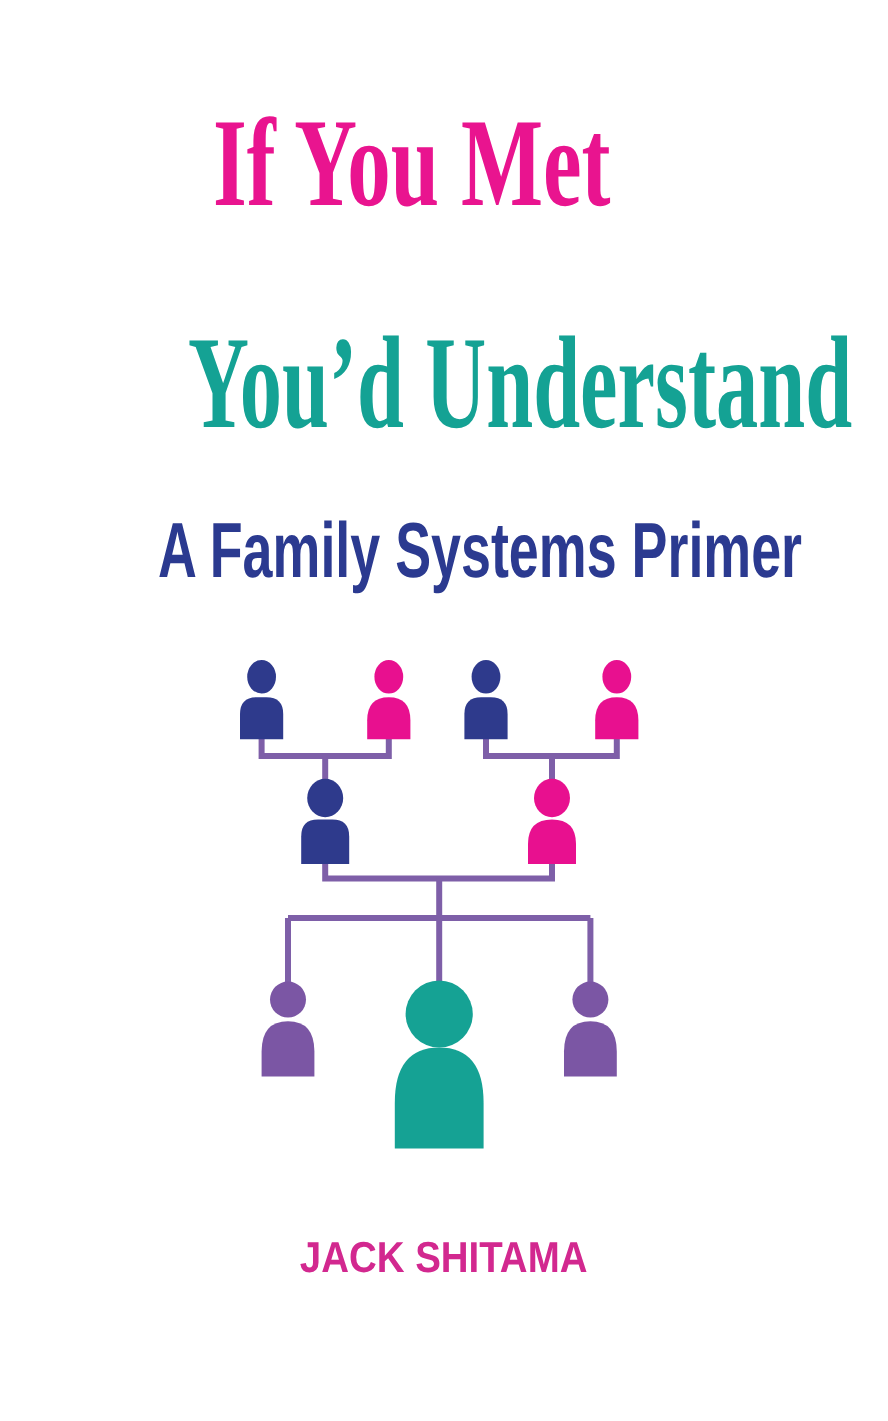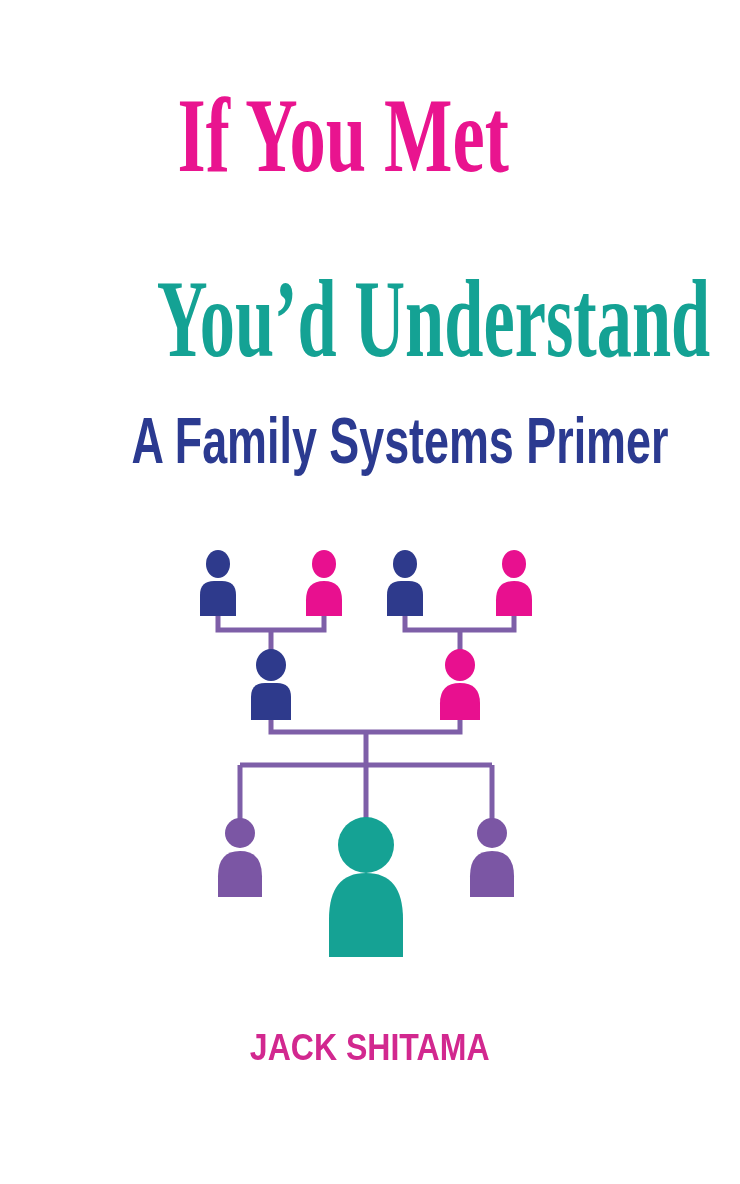--- a/index.html
+++ b/index.html
@@ -16,21 +16,21 @@
     font-weight:bold;white-space:nowrap;
   }
   .squeeze{display:inline-block;transform-origin:50% 60%;}
   .l1{top:83px;font-size:105px;color:var(--title_pink);}
   .l1 .squeeze{transform:translateX(-27px) scaleX(0.69);}
   .l2{top:162px;font-size:132px;color:var(--title_purple);}
   .l2 .squeeze{transform:translateX(15px) scaleX(0.56);}
   .l3{top:264px;font-size:110px;color:var(--title_teal);}
   .l3 .squeeze{transform:translateX(1px) scaleX(0.64);}
   .subtitle{
-    position:absolute;top:408px;left:0;width:100%;
+    position:absolute;top:426px;left:0;width:100%;
     text-align:center;line-height:1;white-space:nowrap;
     font-family:"Liberation Sans", sans-serif;
     font-weight:bold;font-size:65px;color:var(--subtitle_navy);
   }
   .subtitle .squeeze{transform:translateX(11px) scaleX(0.69);}
   .author{
     position:absolute;top:1030px;left:0;width:100%;
     text-align:center;line-height:1;white-space:nowrap;
     font-family:"Liberation Sans", sans-serif;
     font-weight:bold;font-size:36px;color:var(--author_pink);

